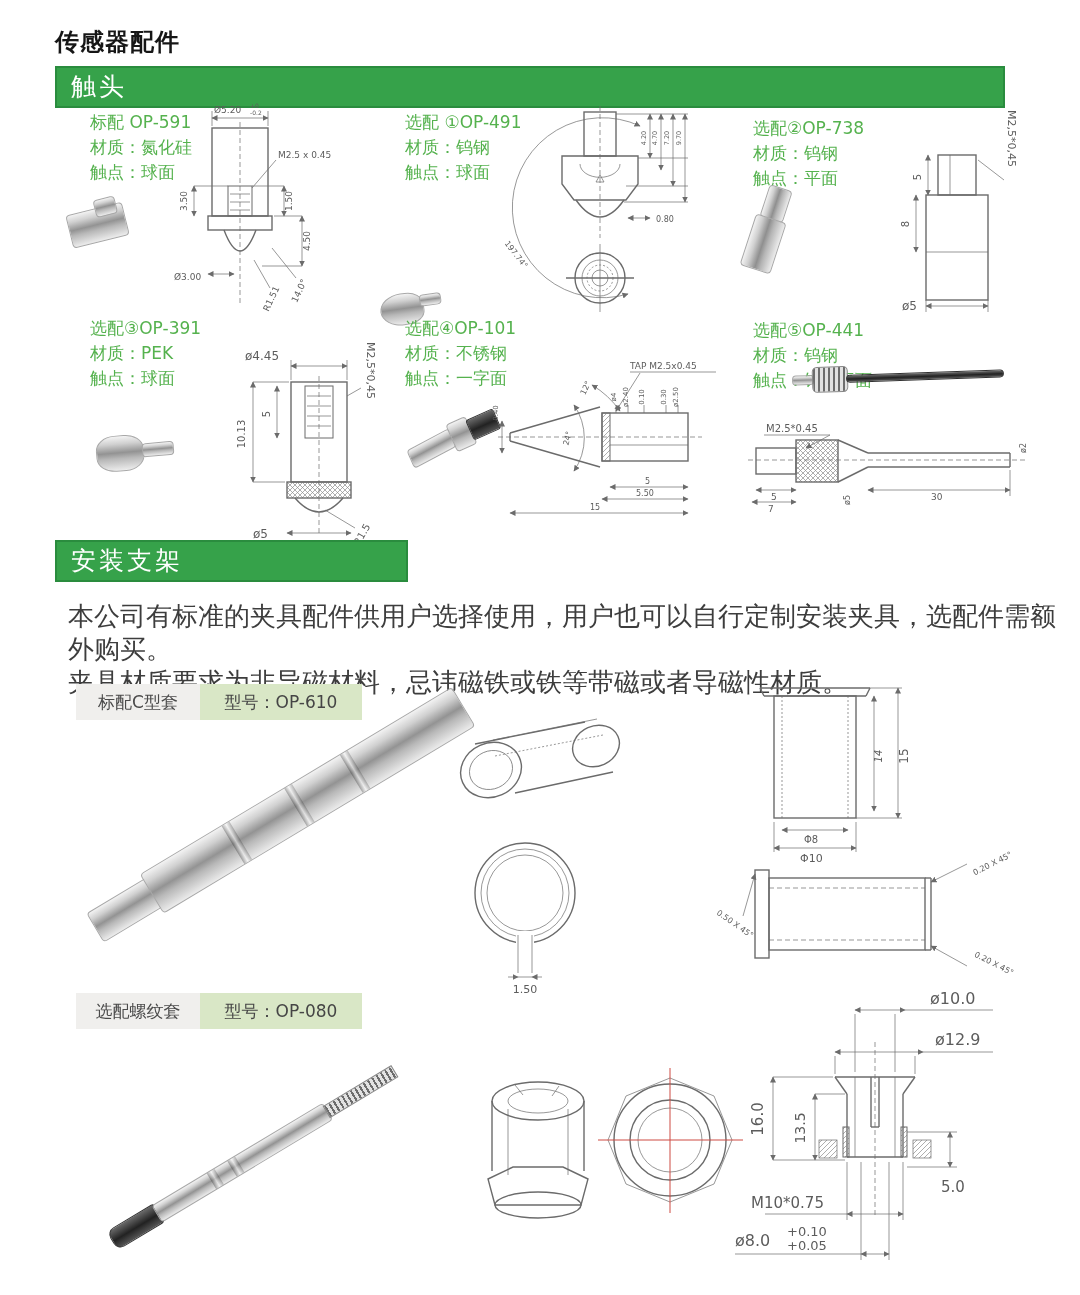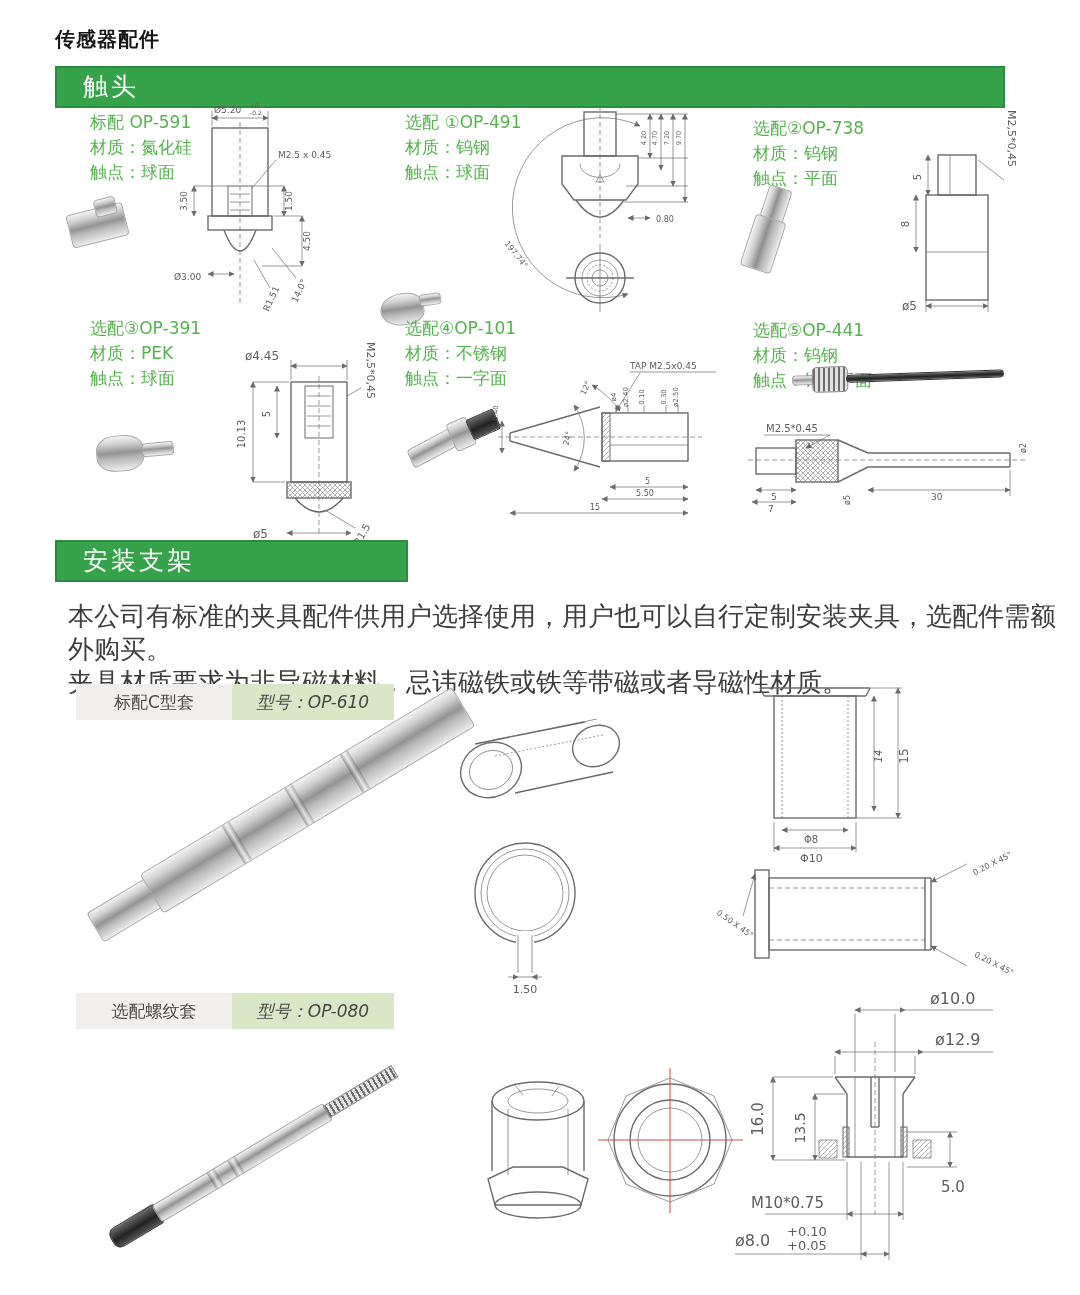--- a/index.html
+++ b/index.html
@@ -1,28 +1,28 @@
 <!DOCTYPE html>
 <html style="--banner-green: #36a24a; --banner-border: #2a8c3e; --green-text: #55b24e; --label-gray-bg: #f0efed; --label-green-bg: #d9e7c6; --body-text: #3d3d3d; --line-gray: #6b6b6b; --red-crosshair: #cd4b43;"><head>
 <meta charset="utf-8">
 <style>
   * { margin:0; padding:0; box-sizing:border-box; }
   html,body { background:#fff; }
   body { font-family:"DejaVu Sans","Liberation Sans",sans-serif; }
   .page { position:relative; width:1080px; height:1295px; background:#fff; overflow:hidden; }
-  .page-title { position:absolute; left:55px; top:26px; font-size:20px; font-weight:bold; color:#161616; letter-spacing:1px; }
+  .page-title { position:absolute; left:55px; top:26px; font-size:24px; font-weight:bold; color:#161616; letter-spacing:1px; }
   .banner { position:absolute; left:55px; height:42px; background:var(--banner-green); border:2px solid var(--banner-border);
-            color:#fff; font-size:25px; line-height:37px; padding-left:26px; letter-spacing:3px; font-weight:500; }
+            color:#fff; font-size:25px; line-height:37px; padding-left:14px; letter-spacing:3px; font-weight:500; }
   .banner.contacts { top:66px; width:950px; }
   .banner.mounting { top:540px; width:353px; }
   .prod-info { position:absolute; color:var(--green-text); font-size:17px; font-weight:500; line-height:25px; white-space:nowrap;margin-left:35px; }
   .para { position:absolute; left:68px; top:600px; font-size:26px; color:var(--body-text); line-height:33px; }
   .label-bar { position:absolute; left:76px; height:36px; display:flex; font-size:17px; }
-  .label-gray  { width:156px; background:var(--label-gray-bg);  color:#4a4a4a; display:flex; align-items:center; justify-content:center; }
-  .label-green { width:162px; background:var(--label-green-bg); color:#454545; display:flex; align-items:center; justify-content:center;font-style:italic; }
+  .label-gray  { width:124px; background:var(--label-gray-bg);  color:#4a4a4a; display:flex; align-items:center; justify-content:center; }
+  .label-green { width:162px; background:var(--label-green-bg); color:#454545; display:flex; align-items:center; justify-content:center; }
   svg.drawing { position:absolute; overflow:visible; }
   svg.drawing line, svg.drawing path, svg.drawing rect, svg.drawing circle,
   svg.drawing ellipse, svg.drawing polygon, svg.drawing polyline { stroke:var(--line-gray); fill:none; stroke-width:1; }
   svg.drawing .thin  { stroke-width:.7; }
   svg.drawing .thick { stroke-width:1.4; }
   svg.drawing .dash  { stroke-dasharray:5 3; stroke-width:.7; }
   svg.drawing .dot   { stroke-dasharray:2 2; stroke-width:.7; }
   svg.drawing .red   { stroke:var(--red-crosshair); stroke-width:1; }
   svg.drawing .wfill { fill:#fff; stroke:none; }
   svg.drawing .kfill { fill:url(#knurl); }

